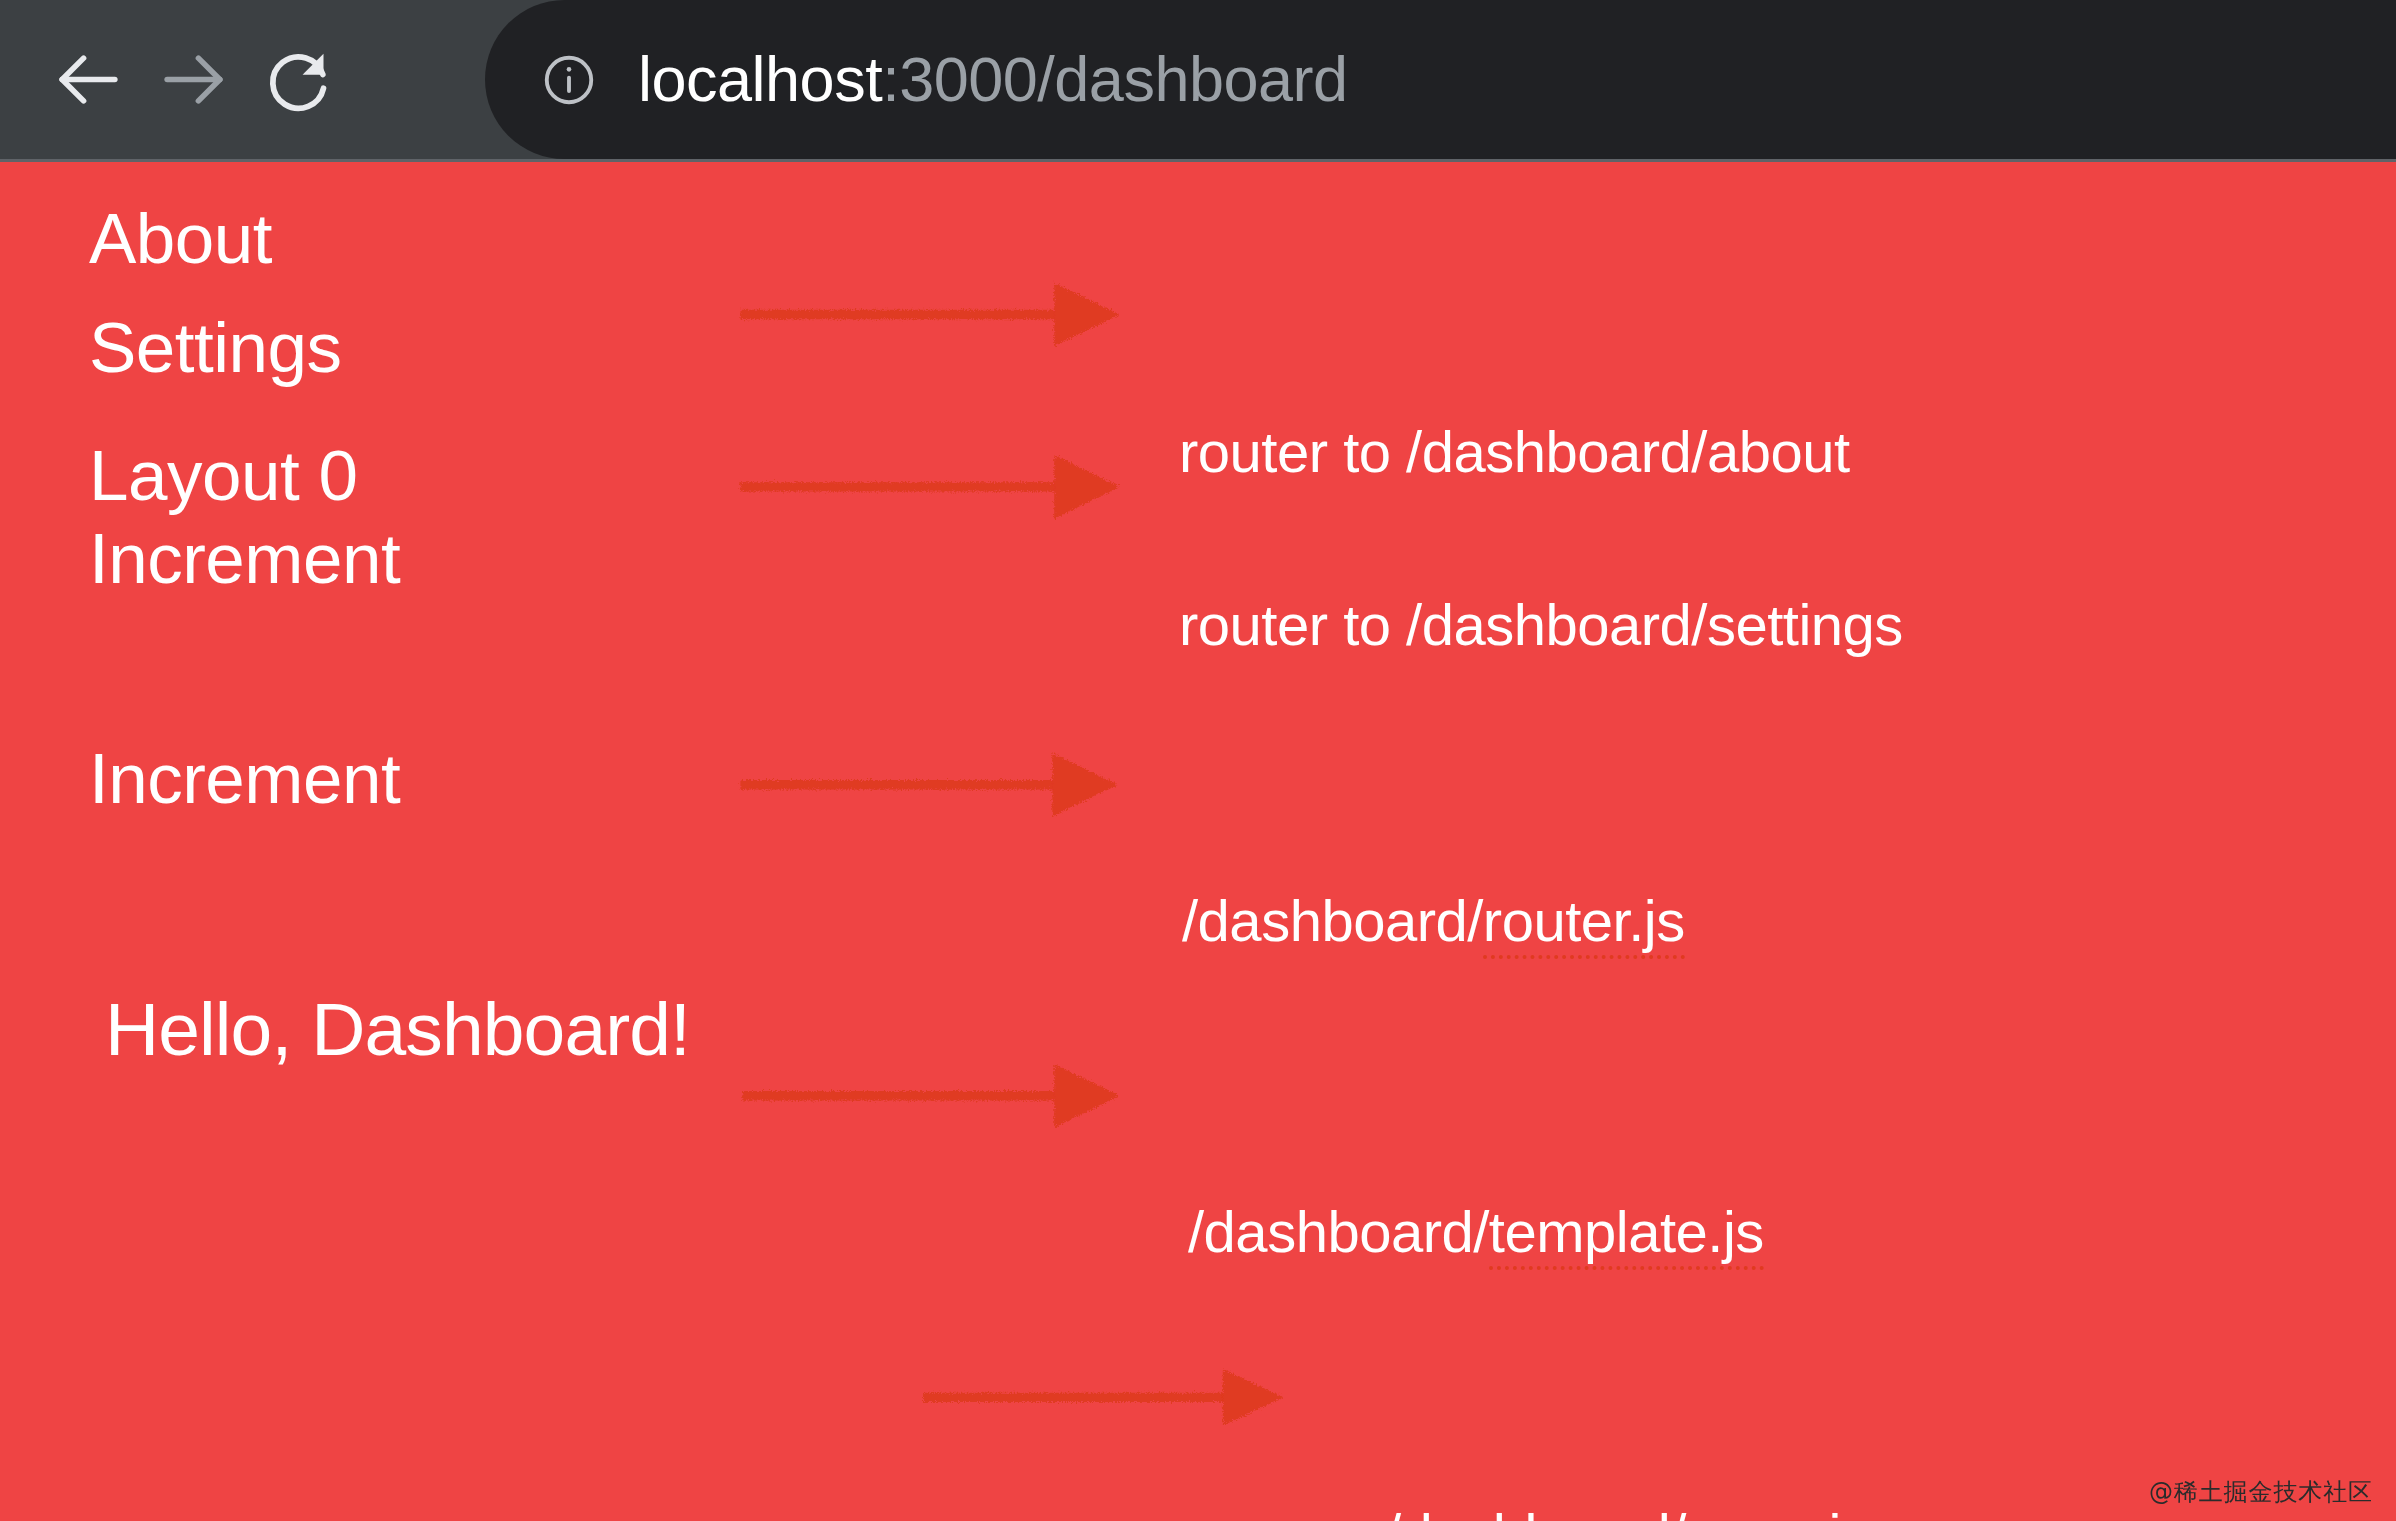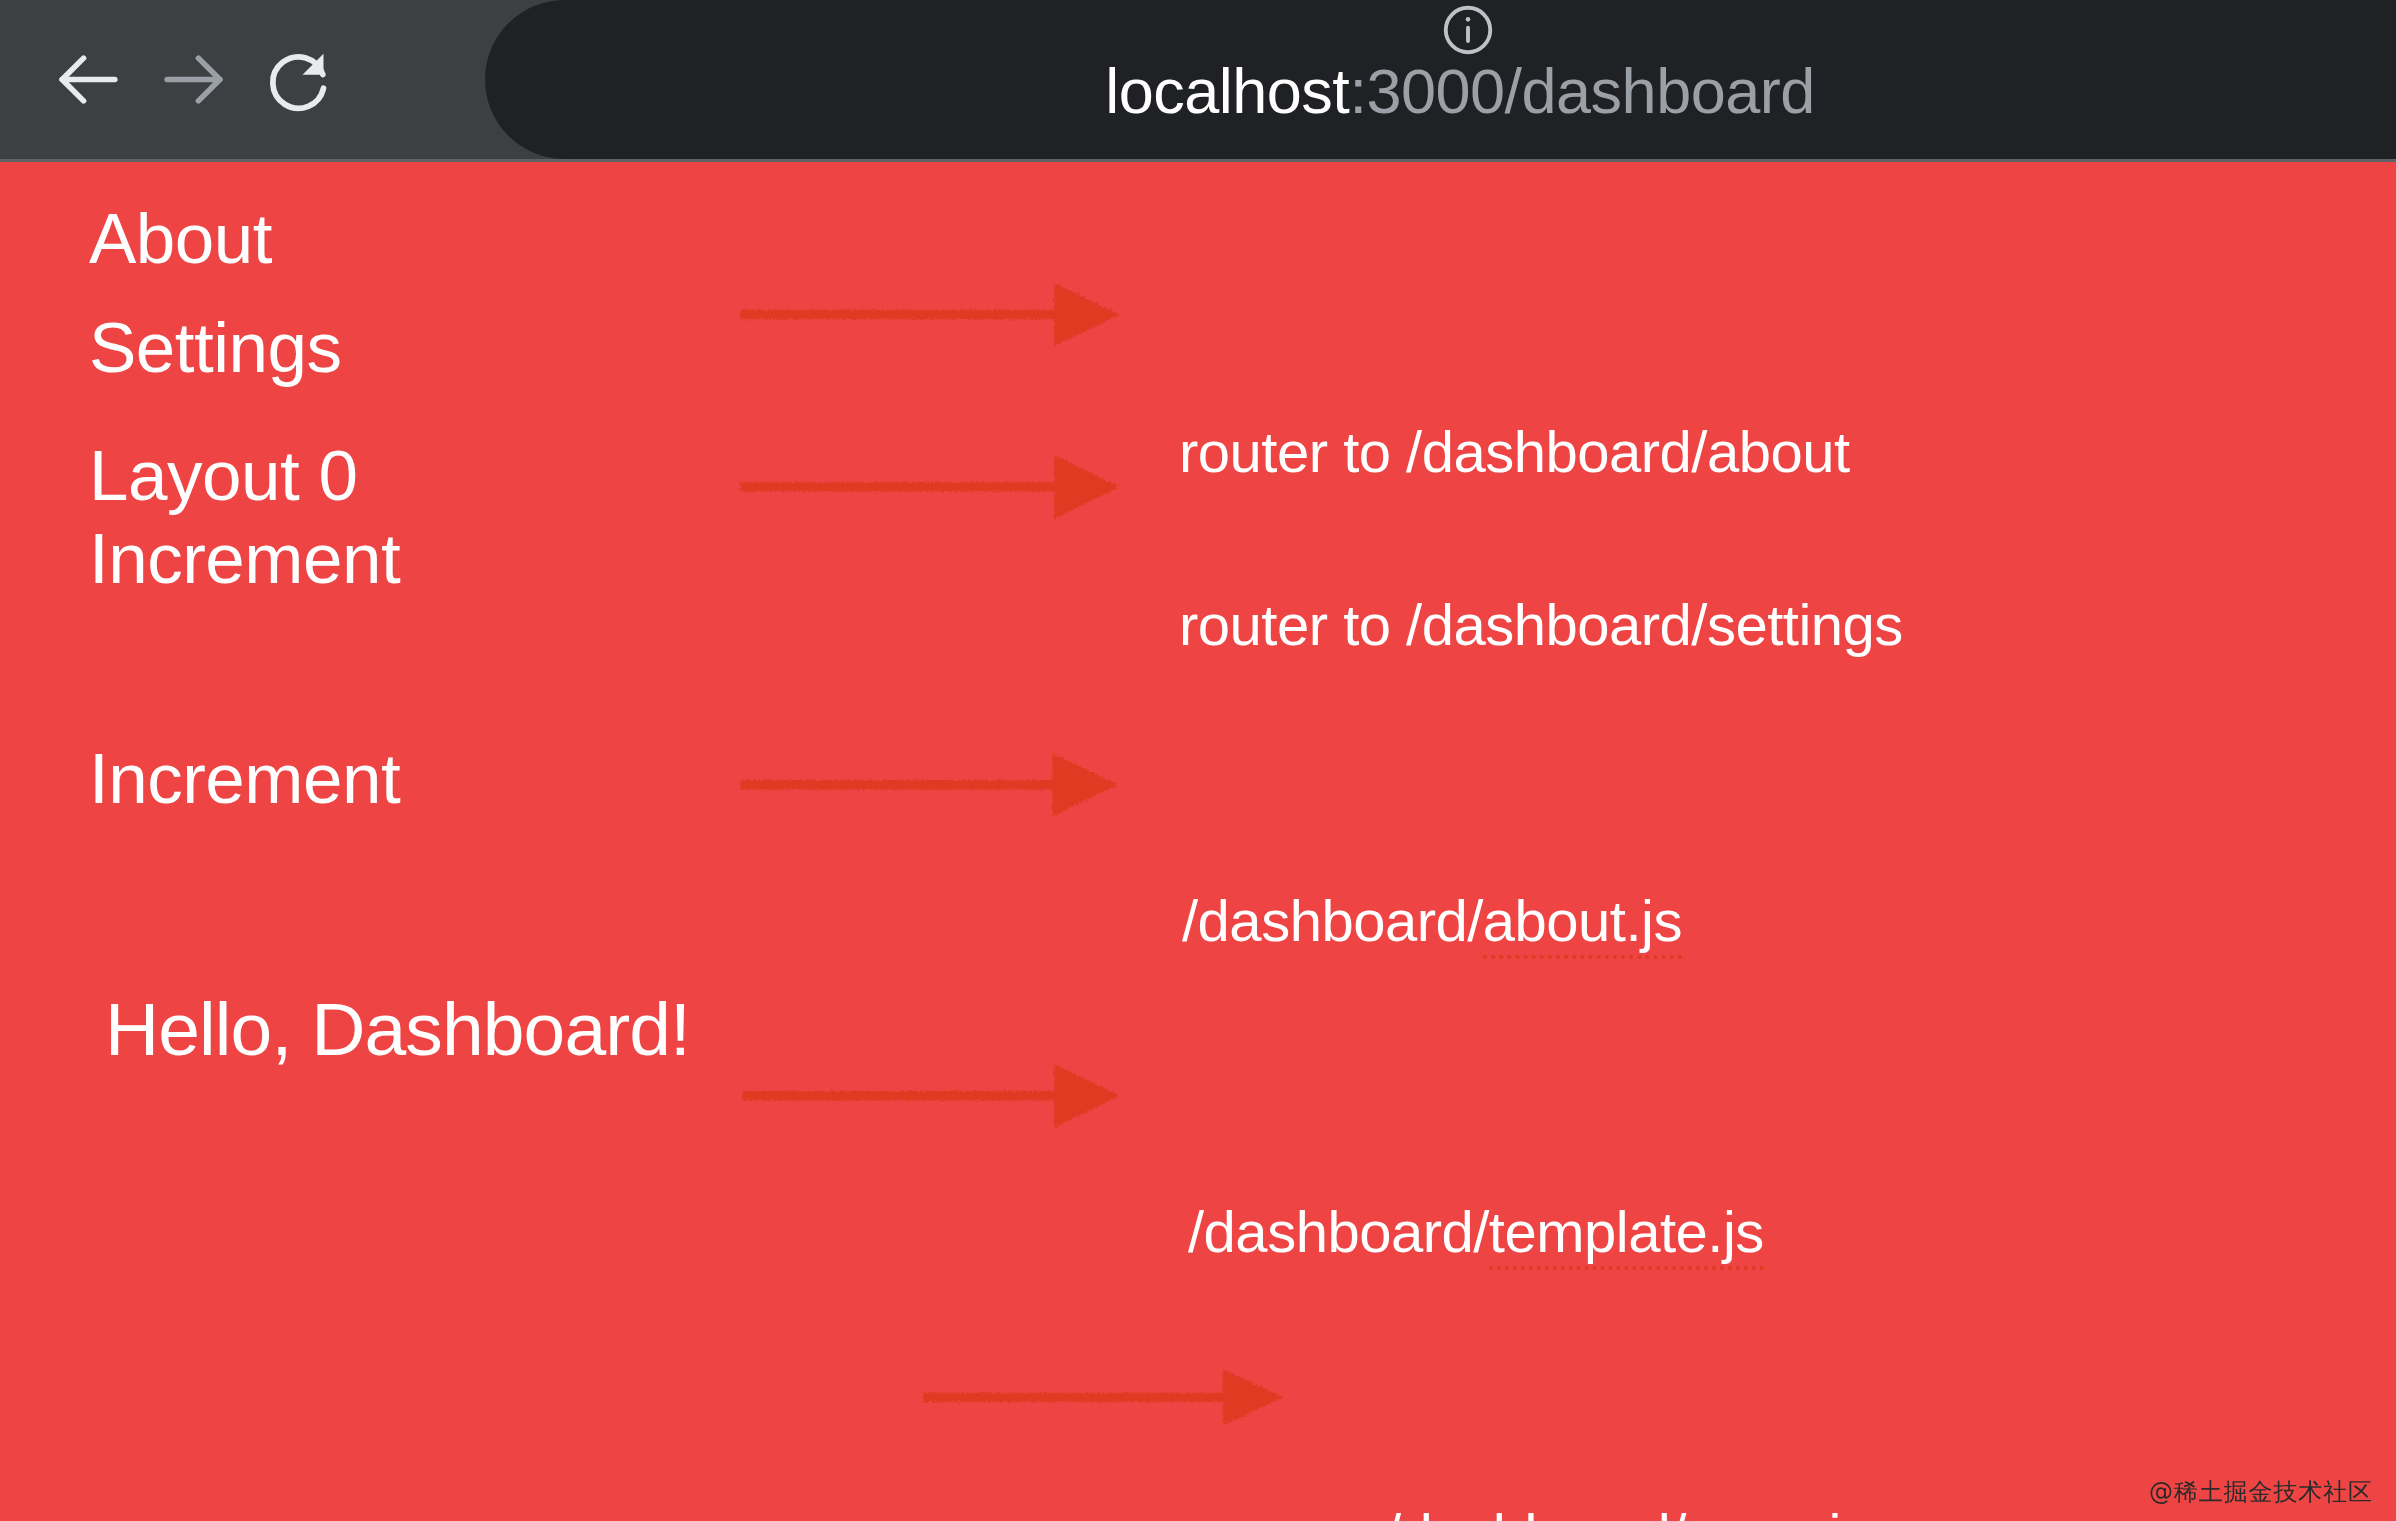--- a/index.html
+++ b/index.html
@@ -50,21 +50,20 @@
     left: 485px;
     top: 0px;
     width: 1911px;
     height: 159px;
     background: #202124;
     border-top-left-radius: 81px;
     border-bottom-left-radius: 81px;
     display: flex;
     align-items: center;
     cursor: text;
-    flex-direction: column;
   }
   .site-info-icon {
     margin-left: 54px;
     width: 60px;
     height: 60px;
     flex: 0 0 auto;
     display: flex;
     align-items: center;
     justify-content: center;
     border-radius: 50%;
@@ -299,21 +298,21 @@
 
     <div class="anno-label lbl-1">
       <span>router to /dashboard/about</span>
     </div>
 
     <div class="anno-label lbl-2">
       <span>router to /dashboard/settings</span>
     </div>
 
     <div class="anno-label lbl-3">
-      <span>/dashboard/</span><span class="misspell">about.js</span>
+      <span>/dashboard/</span><span class="misspell">router.js</span>
     </div>
 
     <div class="anno-label lbl-4">
       <span>/dashboard/</span><span class="misspell">template.js</span>
     </div>
 
     <div class="anno-label lbl-5">
       <span>/dashboard/</span><span class="misspell">page.js</span>
     </div>
   </div>

